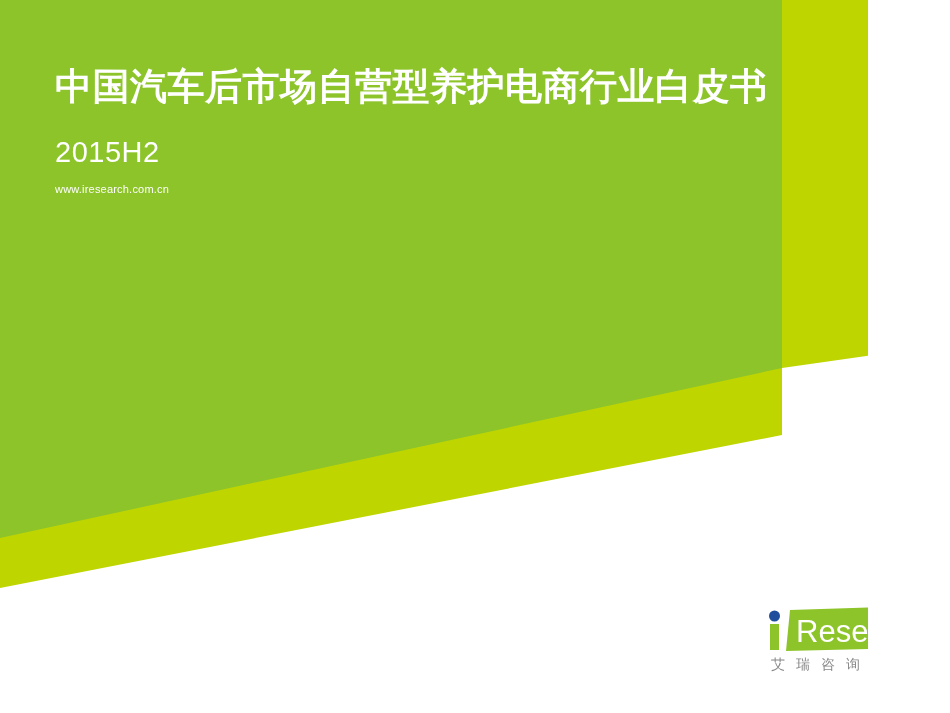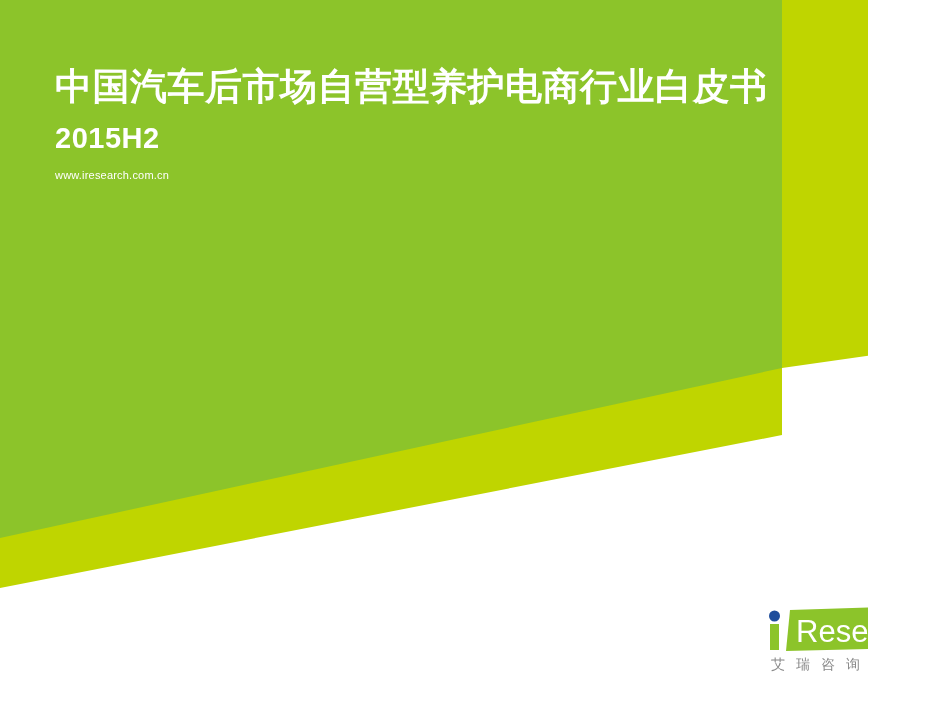--- a/index.html
+++ b/index.html
@@ -33,23 +33,23 @@
   }
   #main-title {
     font-size: 37px;
     font-weight: bold;
     color: #ffffff;
     line-height: 1.25;
     letter-spacing: 0.5px;
     white-space: nowrap;
   }
   #subtitle {
-    margin-top: 12px;
+    margin-top: 26px;
     font-size: 29px;
-    font-weight: bold;
+    font-weight: normal;
     color: #ffffff;
     letter-spacing: 0.5px;
   }
   #site-url {
     margin-top: 14px;
     font-size: 11px;
     font-weight: normal;
     color: #ffffff;
     letter-spacing: 0.2px;
   }

